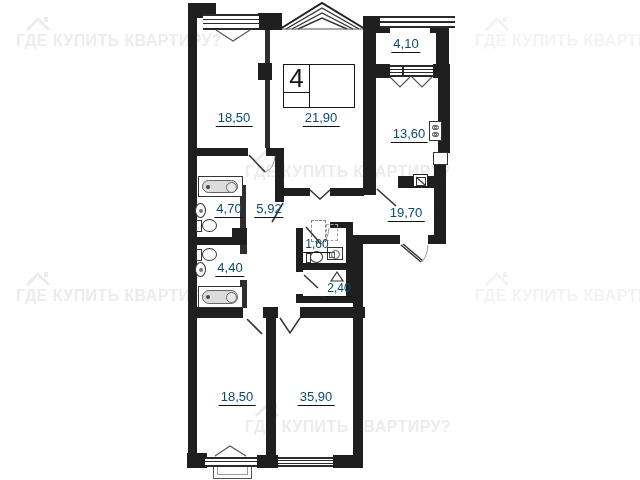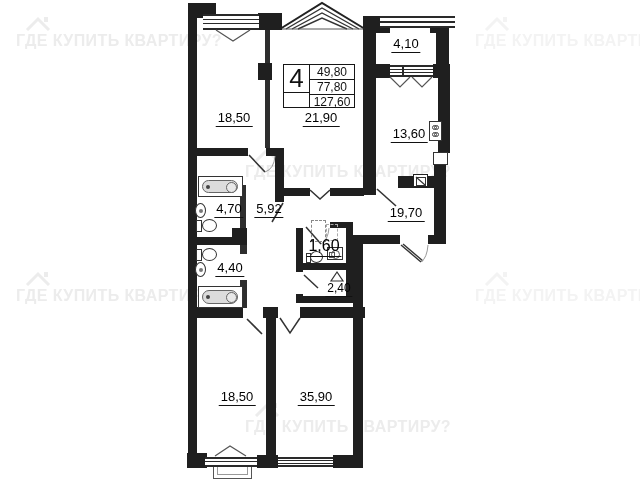--- a/index.html
+++ b/index.html
@@ -14,21 +14,21 @@
   .wm-b{color:#f3f3f3;}
   
   .w{position:absolute;background:#1f1f1f;z-index:2;}
   .wt{position:absolute;background:#2e2e2e;z-index:2;}
   
   .win{position:absolute;background:#fff;z-index:3;}
   .wl{position:absolute;left:0;right:0;background:#2a2a2a;}
   .box{position:absolute;background:#fff;z-index:3;}
   
   .lbl{position:absolute;transform:translateX(-50%);z-index:5;
-       font-size:13px;line-height:1.05;color:#000000;border-bottom:1px solid #111;
+       font-size:13px;line-height:1.05;color:#0c4a6e;border-bottom:1px solid #111;
        padding:0 2px 1px 2px;white-space:nowrap;background:transparent;}
   
   .spec{position:absolute;left:283px;top:64px;width:72px;height:44px;z-index:5;
         background:#fff;border:1.5px solid #161616;box-sizing:border-box;display:flex;}
   .spec .c1{width:26px;border-right:1.5px solid #161616;box-sizing:border-box;
             display:flex;flex-direction:column;}
   .spec .c1 .n4{height:28px;display:flex;align-items:center;justify-content:center;
             font-size:26px;color:#111;border-bottom:1.5px solid #161616;box-sizing:border-box;}
   .spec .c1 .emp{flex:1;}
   .spec .c2{flex:1;display:flex;flex-direction:column;}
@@ -257,32 +257,27 @@
     <div style="position:absolute;left:2px;top:2px;width:8px;height:7px;border:1px solid #333"></div>
   </div>
   <div class="fx dsh1" style="left:311px;top:220px;width:15px;height:22px"></div>
   <div class="fx dsh1" style="left:326px;top:224px;width:12px;height:17px;border-color:#aaa"></div>
 
   <div class="spec">
     <div class="c1">
       <div class="n4">4</div>
       <div class="emp"></div>
     </div>
-    <div class="c2">
-      <div>49,80</div>
-      <div>77,80</div>
-      <div>127,60</div>
-    </div>
   </div>
 
   <span class="lbl" style="left:234px;top:111px">18,50</span>
   <span class="lbl" style="left:321px;top:111px">21,90</span>
   <span class="lbl" style="left:409px;top:127px">13,60</span>
   <span class="lbl" style="left:406px;top:37px">4,10</span>
   <span class="lbl" style="left:229px;top:202px">4,70</span>
   <span class="lbl" style="left:269px;top:202px">5,92</span>
   <span class="lbl" style="left:406px;top:206px">19,70</span>
   <span class="lbl" style="left:230px;top:261px">4,40</span>
-  <span class="lbl" style="left:324px;top:238px;font-size:16px">1,60</span>
+  <span class="lbl" style="left:317px;top:238px;font-size:12px">1,60</span>
   <span class="lbl" style="left:339px;top:282px;font-size:12px">2,40</span>
   <span class="lbl" style="left:237px;top:390px">18,50</span>
   <span class="lbl" style="left:316px;top:390px">35,90</span>
 </div>
 
 </body></html>

